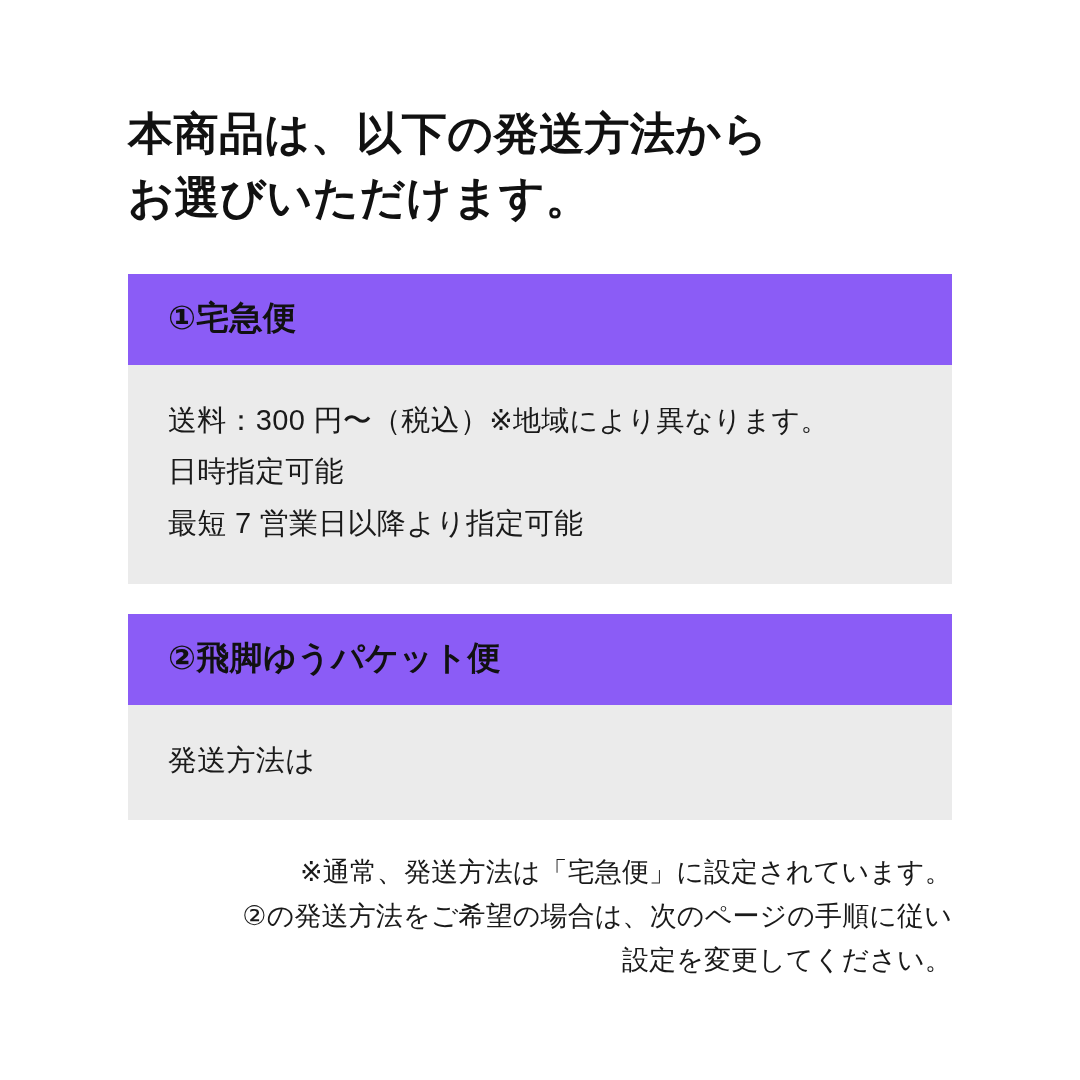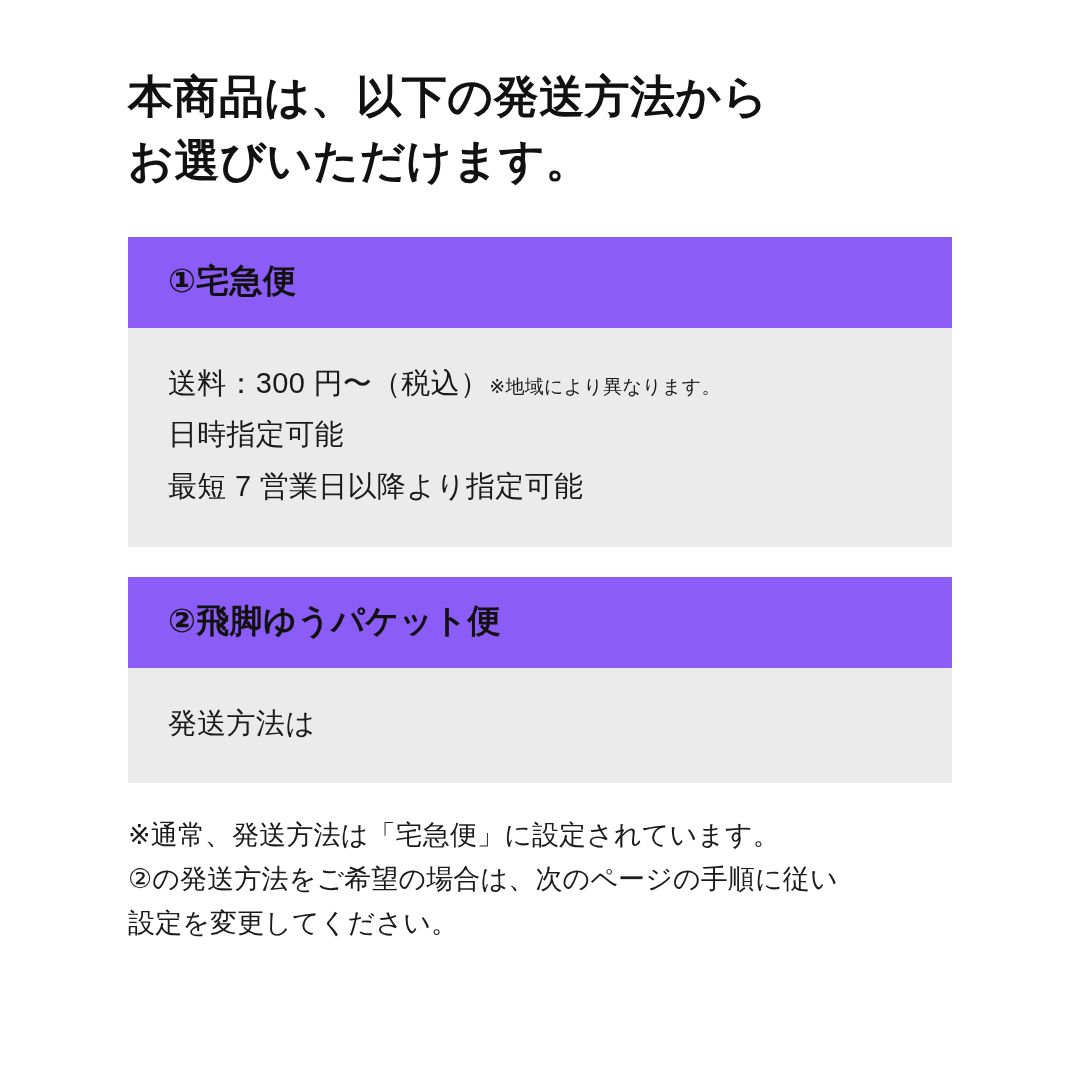--- a/index.html
+++ b/index.html
@@ -12,21 +12,21 @@
     background: #ffffff;
     font-family: "Liberation Sans", "DejaVu Sans", sans-serif;
     color: #1a1a1a;
     overflow: hidden;
   }
   .page {
     position: relative;
     width: 1080px;
     height: 1080px;
     box-sizing: border-box;
-    padding: 65px 128px 0 128px;
+    padding: 102px 128px 0 128px;
   }
   .headline {
     font-size: 45px;
     font-weight: 700;
     line-height: 1.42;
     letter-spacing: 0.01em;
     color: #111111;
     margin: 0 0 44px 0;
     white-space: pre-line;
   }
@@ -48,30 +48,31 @@
     box-sizing: border-box;
   }
   .method-line {
     font-size: 29px;
     font-weight: 400;
     line-height: 1.78;
     letter-spacing: 0.01em;
     color: #1a1a1a;
   }
   .method-line .small {
-    font-size: 19px;
+    font-size: 28px;
     text-align: center;
   }
   .note {
     margin-top: 26px;
     font-size: 27px;
     line-height: 1.63;
     letter-spacing: 0.005em;
     color: #1a1a1a;
     white-space: pre-line;
+    text-align: right;
   }
 </style>
 </head>
 <body>
 
 <div class="page">
 
   <h1 class="headline">本商品は、以下の発送方法から
 お選びいただけます。</h1>
 

